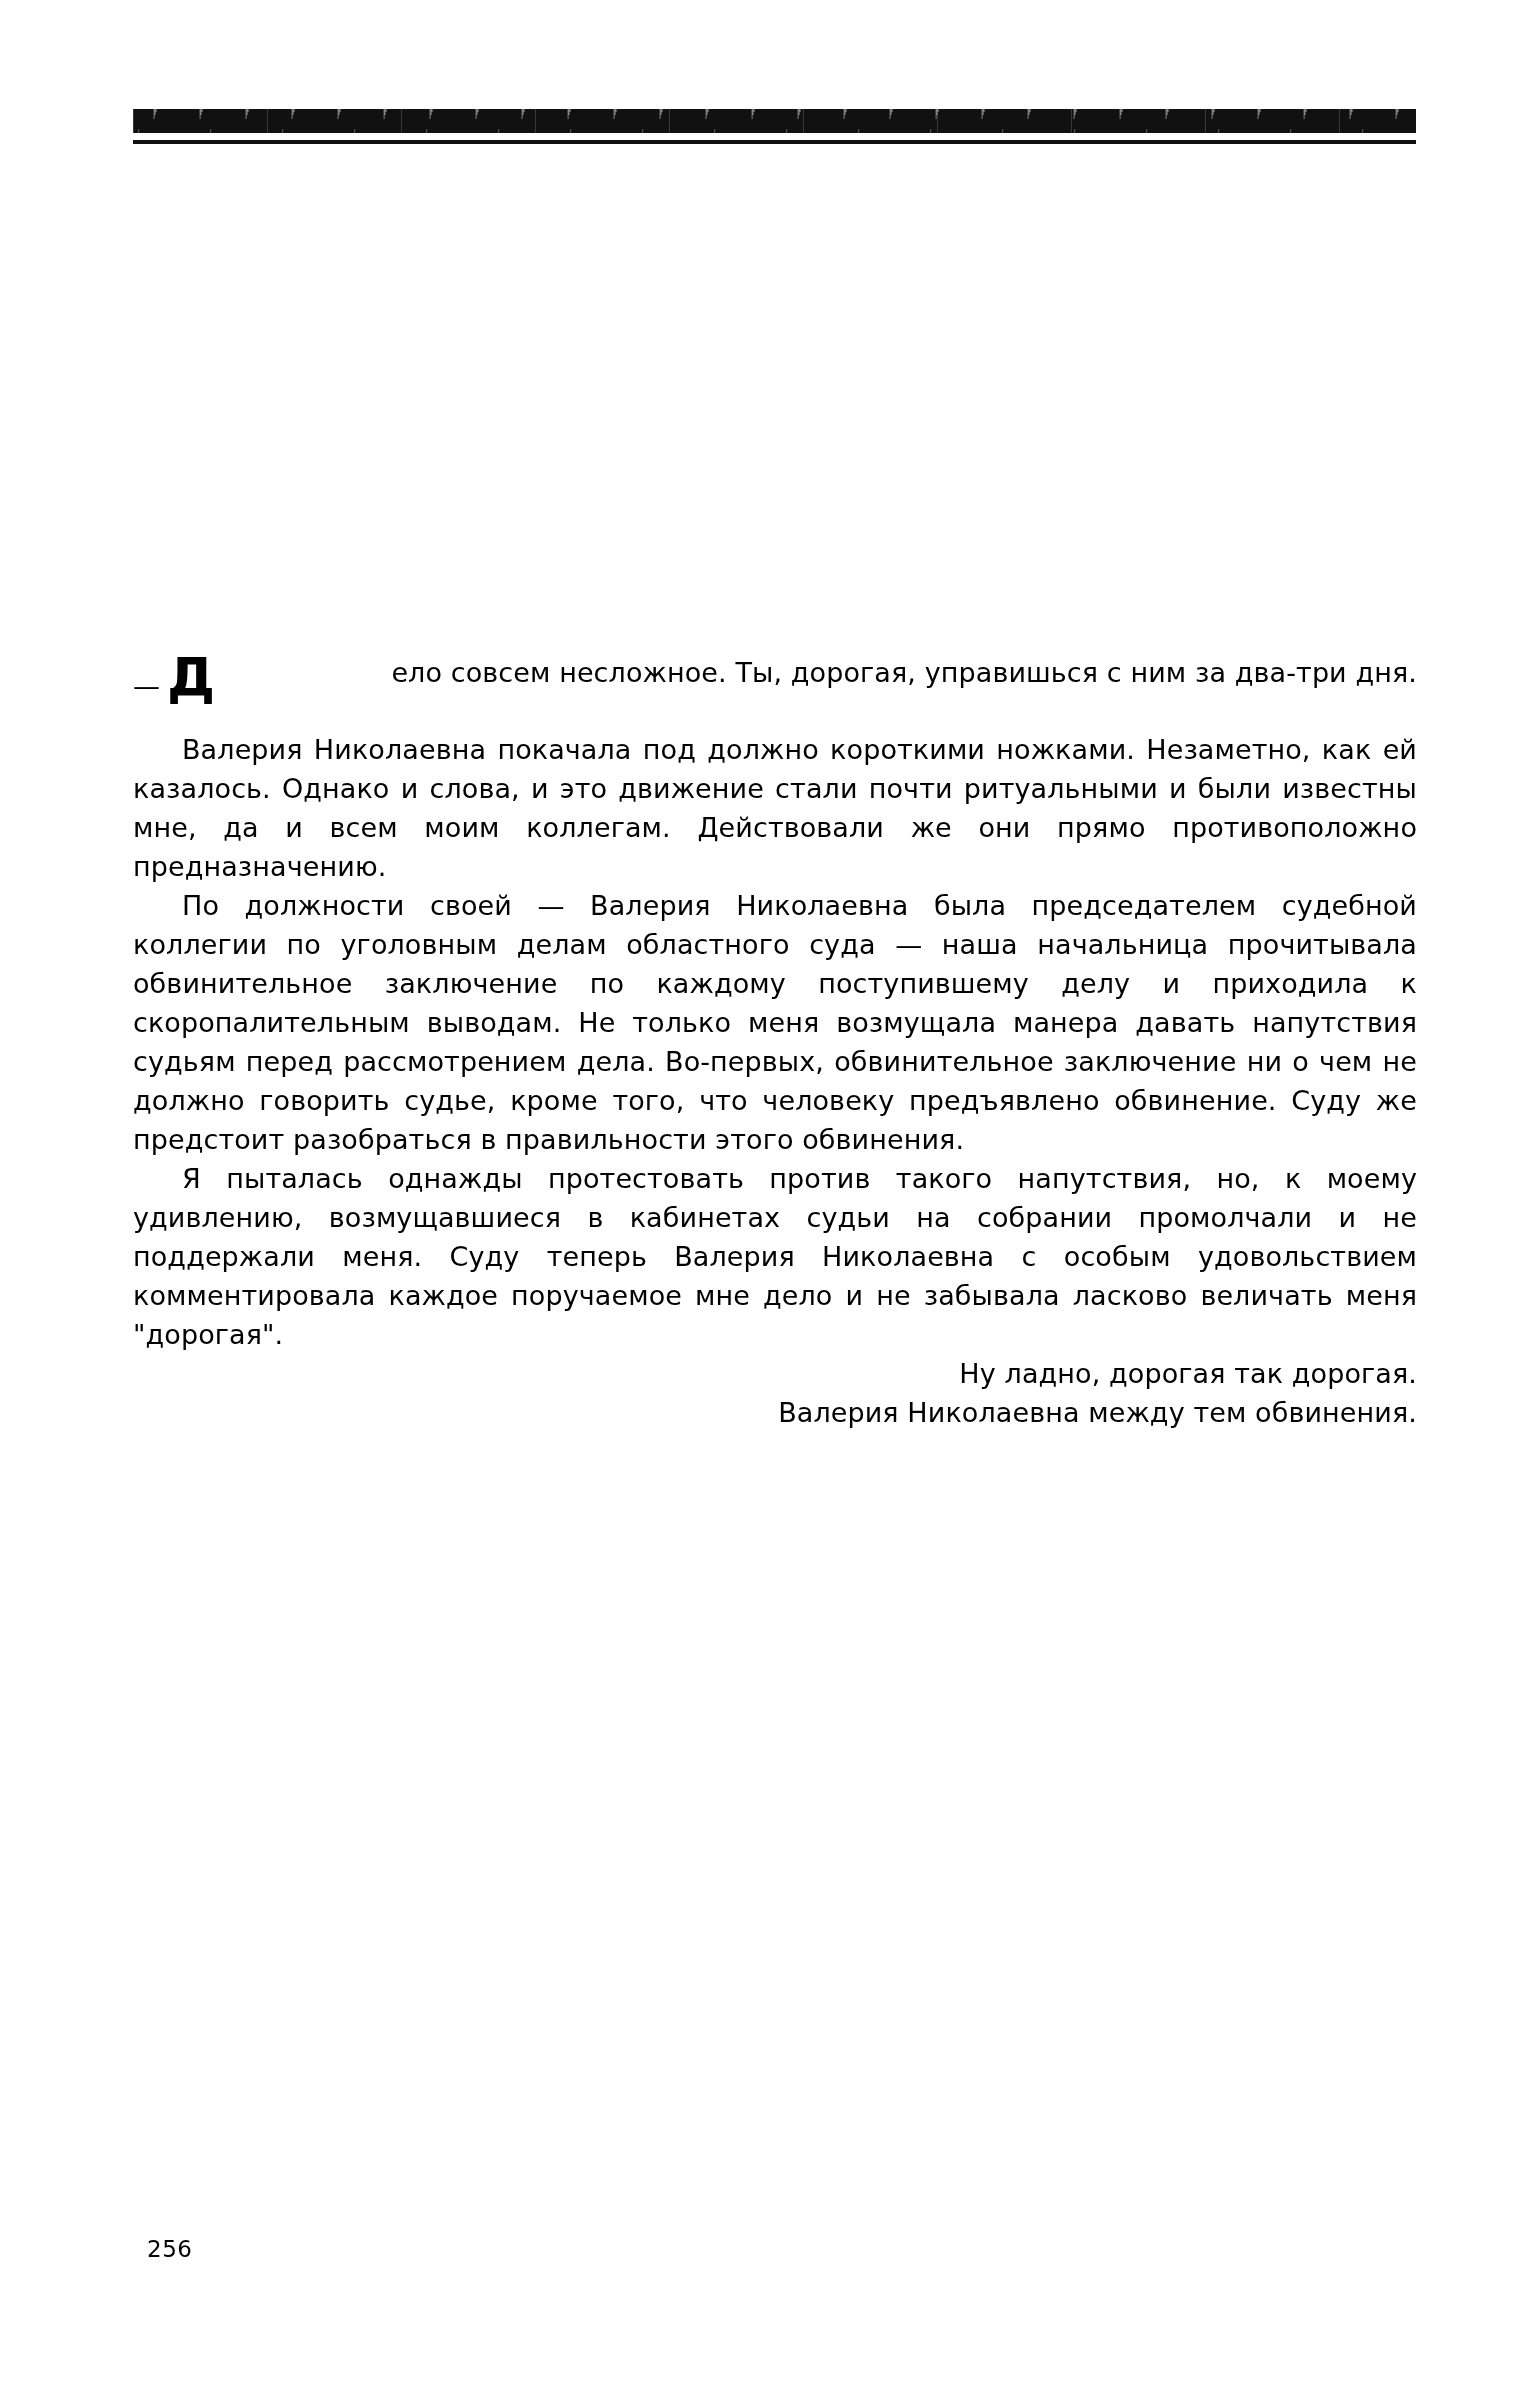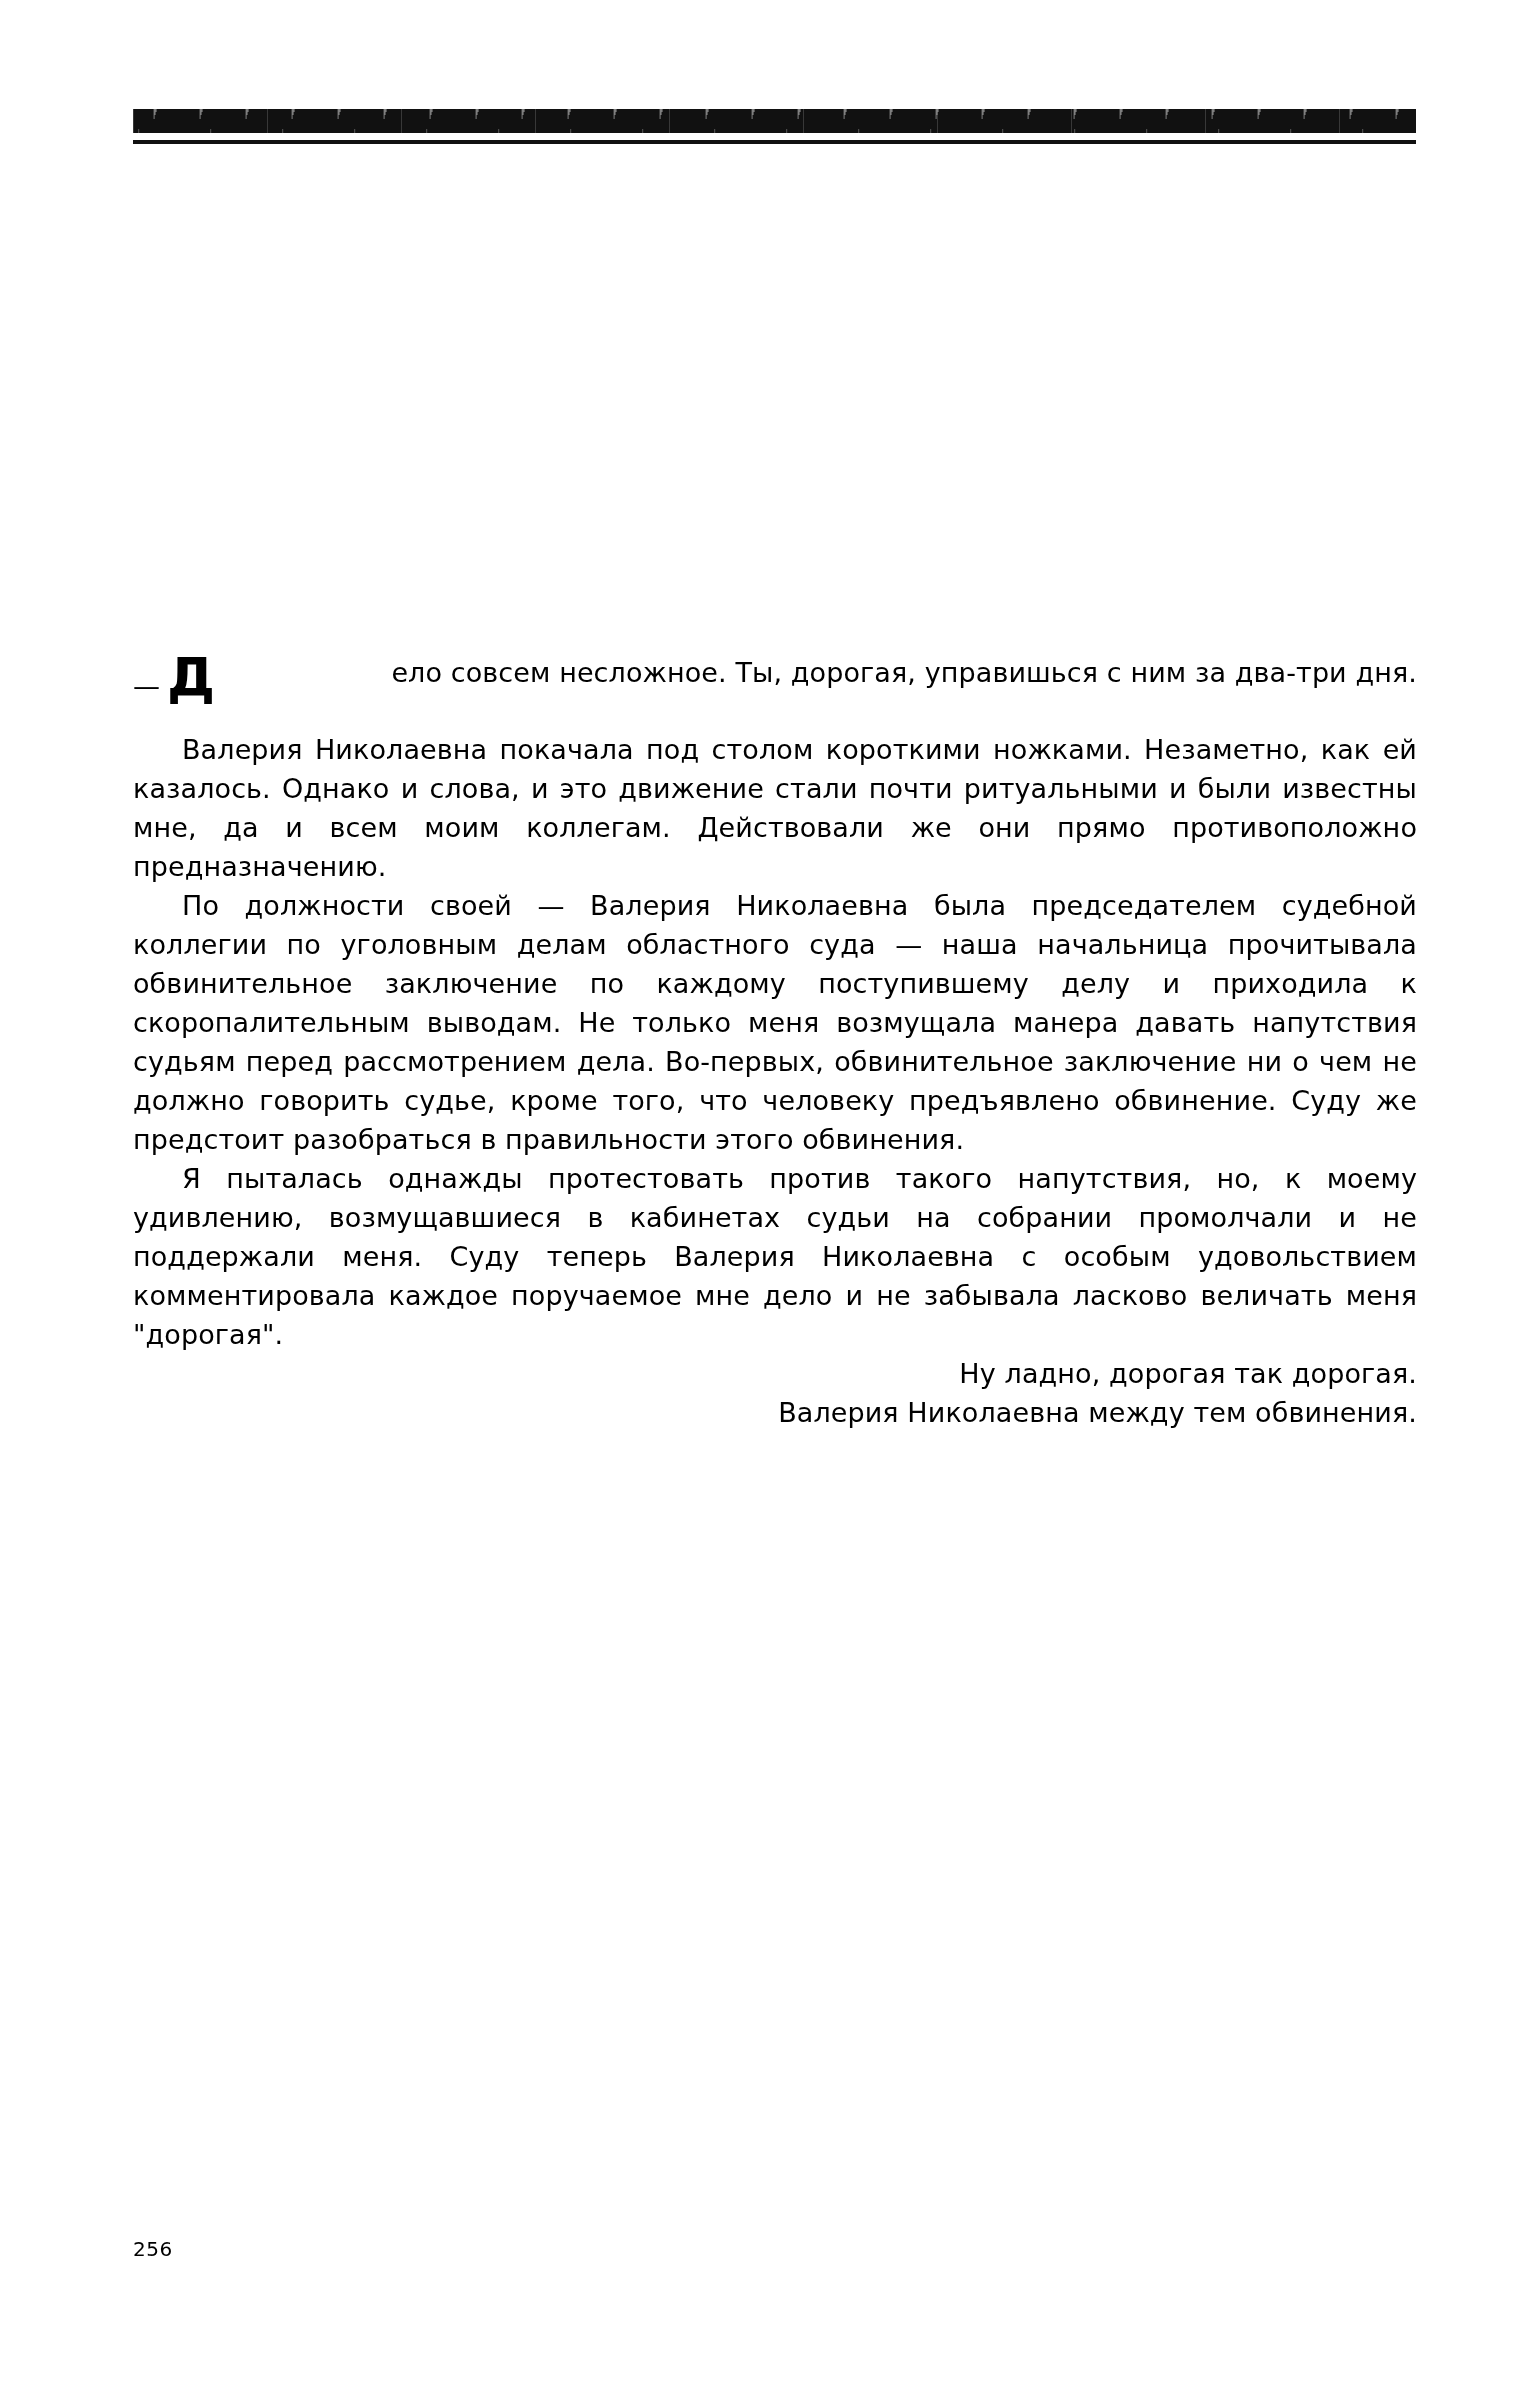--- a/index.html
+++ b/index.html
@@ -99,23 +99,23 @@
   .dropcap-para p {
     text-indent: 0;
   }
 
   
   .nojust { text-align: right; }
 
   
   .folio {
     position: absolute;
-    left: 133px;
+    left: 147px;
     top: 2235px;
-    font-size: 20px;
+    font-size: 23px;
     line-height: 29px;
     letter-spacing: 0.5px;
   }
 </style>
 </head>
 <body>
 
 <div class="page">
 
   <div class="top-rule"></div>
@@ -123,21 +123,21 @@
   <div class="top-rule-thin"></div>
 
   <div class="textblock">
 
     <div class="dropcap-para">
       <span class="dropcap-dash">—</span>
       <span class="dropcap-letter">Д</span>
       <p class="nojust">ело совсем несложное. Ты, дорогая, управишься с ним за два-три дня.</p>
     </div>
 
-    <p class="indent">Валерия Николаевна покачала под столом короткими ножками. Незаметно, как ей казалось. Однако и слова, и это движение стали почти ритуальными и были известны мне, да и всем моим коллегам. Действовали же они прямо противоположно предназначению.</p>
+    <p class="indent">Валерия Николаевна покачала под должно короткими ножками. Незаметно, как ей казалось. Однако и слова, и это движение стали почти ритуальными и были известны мне, да и всем моим коллегам. Действовали же они прямо противоположно предназначению.</p>
     <p class="indent">По должности своей — Валерия Николаевна была председателем судебной коллегии по уголовным делам областного суда — наша начальница прочитывала обвинительное заключение по каждому поступившему делу и приходила к скоропалительным выводам. Не только меня возмущала манера давать напутствия судьям перед рассмотрением дела. Во-первых, обвинительное заключение ни о чем не должно говорить судье, кроме того, что человеку предъявлено обвинение. Суду же предстоит разобраться в правильности этого обвинения.</p>
     <p class="indent">Я пыталась однажды протестовать против такого напутствия, но, к моему удивлению, возмущавшиеся в кабинетах судьи на собрании промолчали и не поддержали меня. Суду теперь Валерия Николаевна с особым удовольствием комментировала каждое поручаемое мне дело и не забывала ласково величать меня "дорогая".</p>
     <p class="indent nojust">Ну ладно, дорогая так дорогая.</p>
     <p class="indent nojust">Валерия Николаевна между тем обвинения.</p>
 
   </div>
 
   <div class="folio">256</div>
 
 </div>

